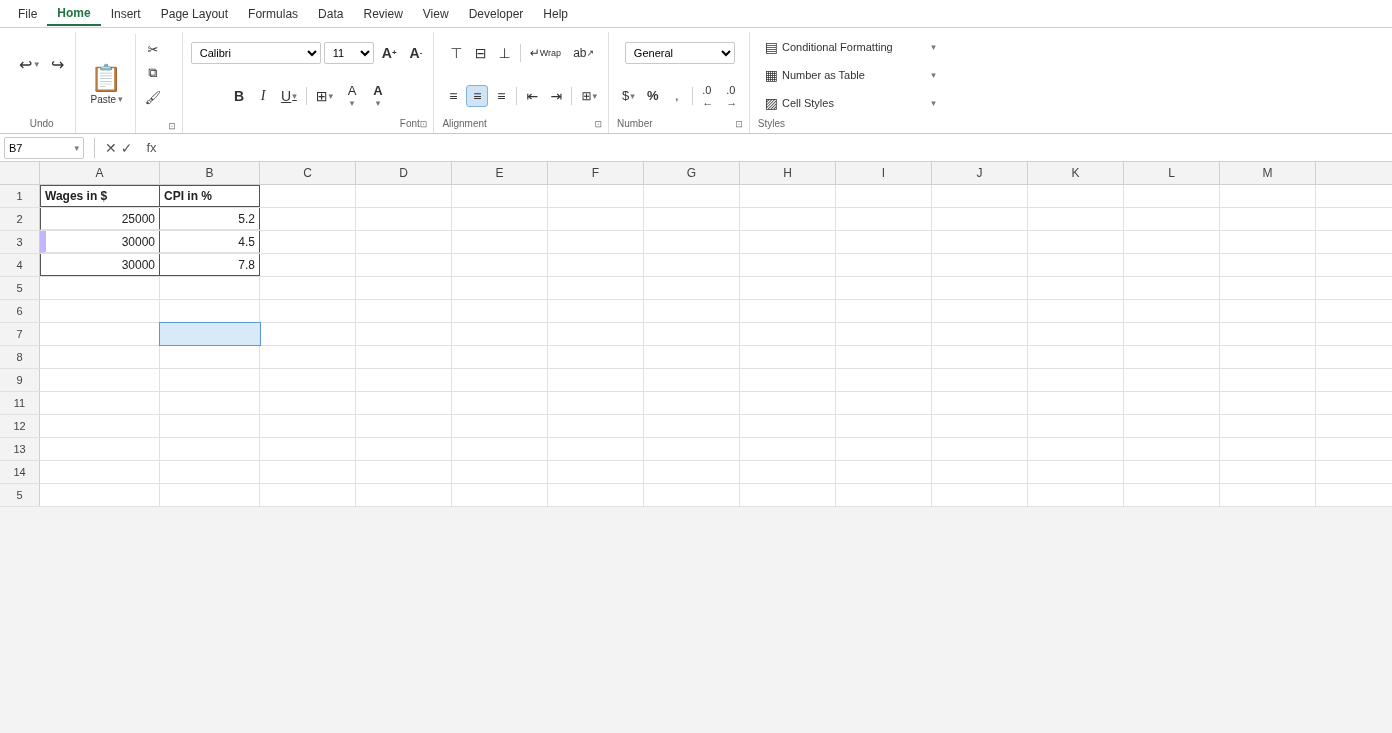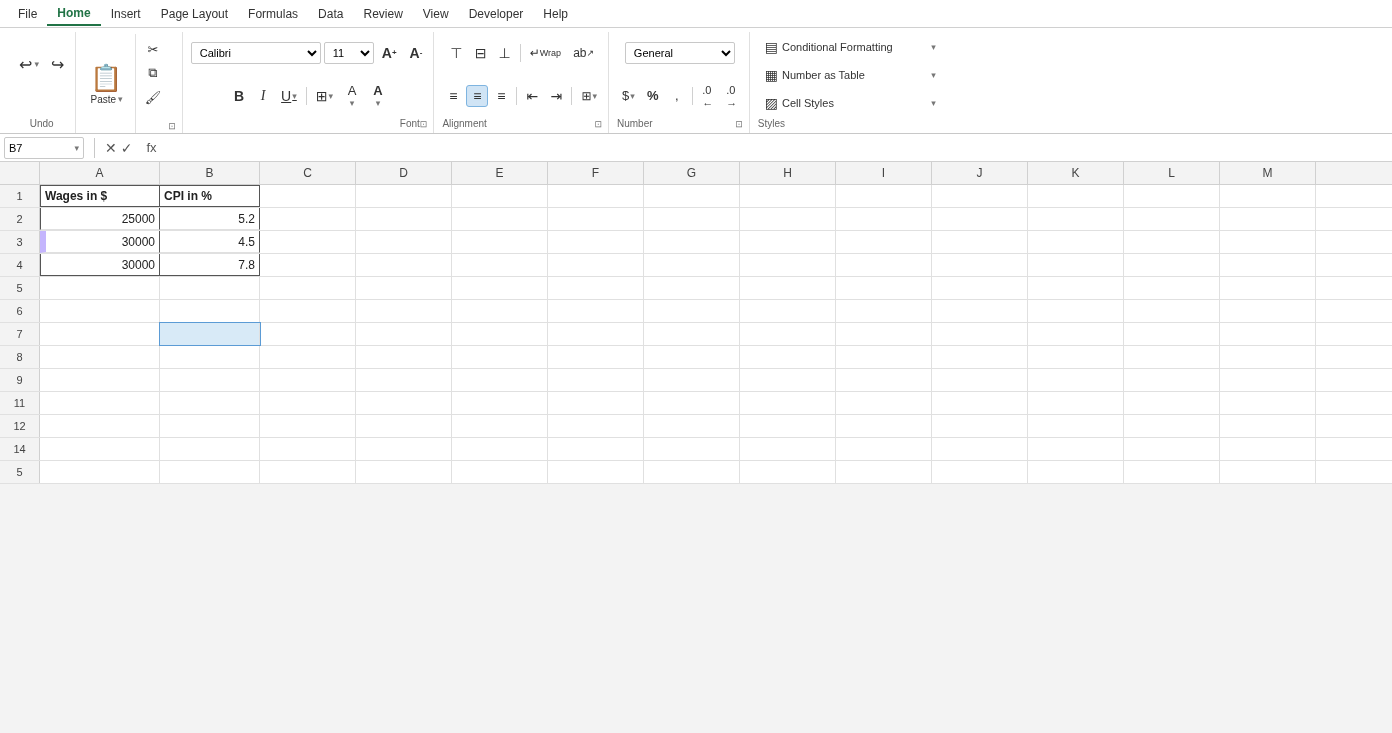--- a/index.html
+++ b/index.html
@@ -645,20 +645,36 @@
           <div class="cell col-f"></div>
           <div class="cell col-g"></div>
           <div class="cell col-h"></div>
           <div class="cell col-i"></div>
           <div class="cell col-j"></div>
           <div class="cell col-k"></div>
           <div class="cell col-l"></div>
           <div class="cell col-m"></div>
         </div>
         <div class="sheet-row">
+          <div class="row-num">13</div>
+          <div class="cell col-a"></div>
+          <div class="cell col-b"></div>
+          <div class="cell col-c"></div>
+          <div class="cell col-d"></div>
+          <div class="cell col-e"></div>
+          <div class="cell col-f"></div>
+          <div class="cell col-g"></div>
+          <div class="cell col-h"></div>
+          <div class="cell col-i"></div>
+          <div class="cell col-j"></div>
+          <div class="cell col-k"></div>
+          <div class="cell col-l"></div>
+          <div class="cell col-m"></div>
+        </div>
+        <div class="sheet-row">
           <div class="row-num">14</div>
           <div class="cell col-a"></div>
           <div class="cell col-b"></div>
           <div class="cell col-c"></div>
           <div class="cell col-d"></div>
           <div class="cell col-e"></div>
           <div class="cell col-f"></div>
           <div class="cell col-g"></div>
           <div class="cell col-h"></div>
           <div class="cell col-i"></div>

